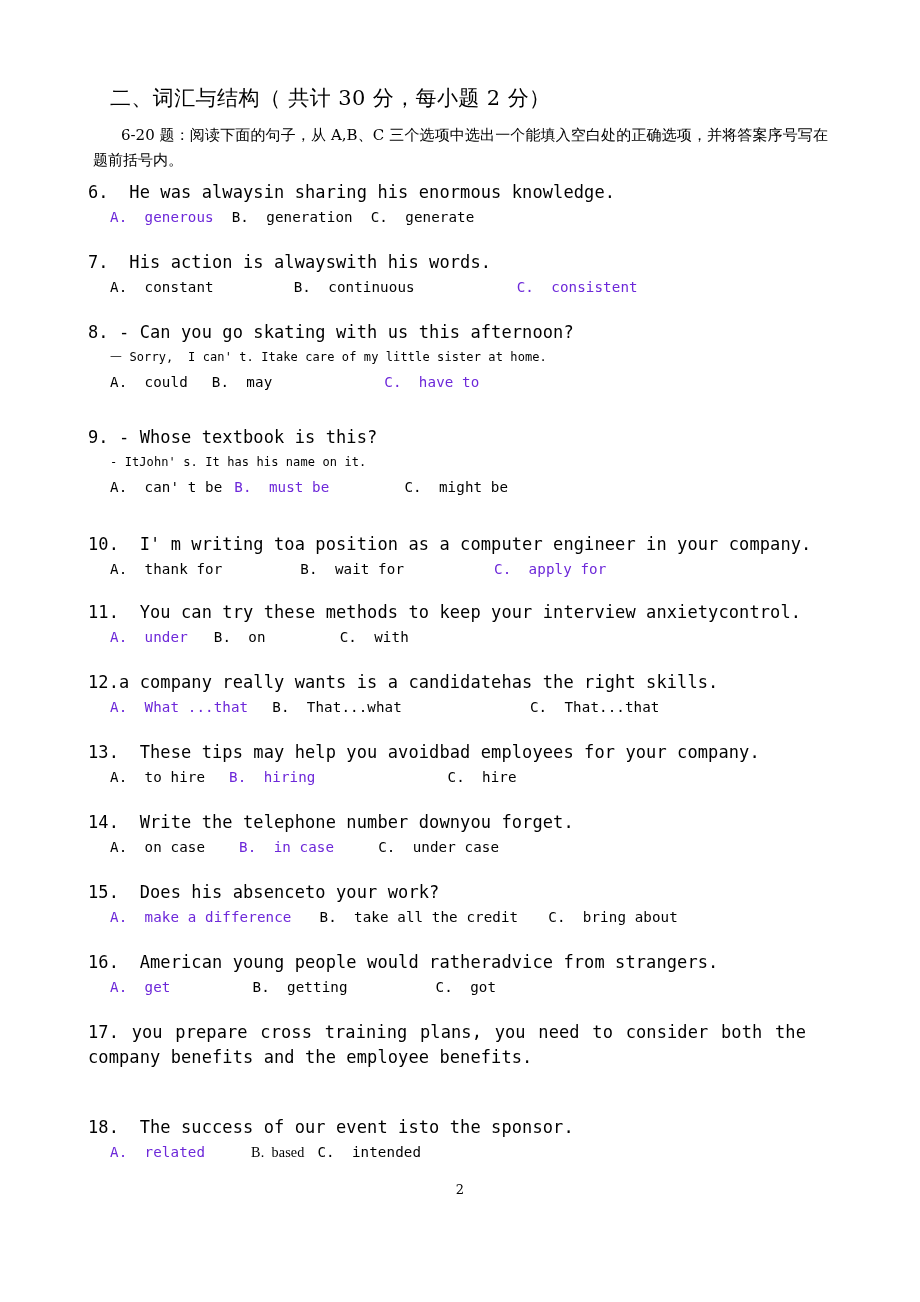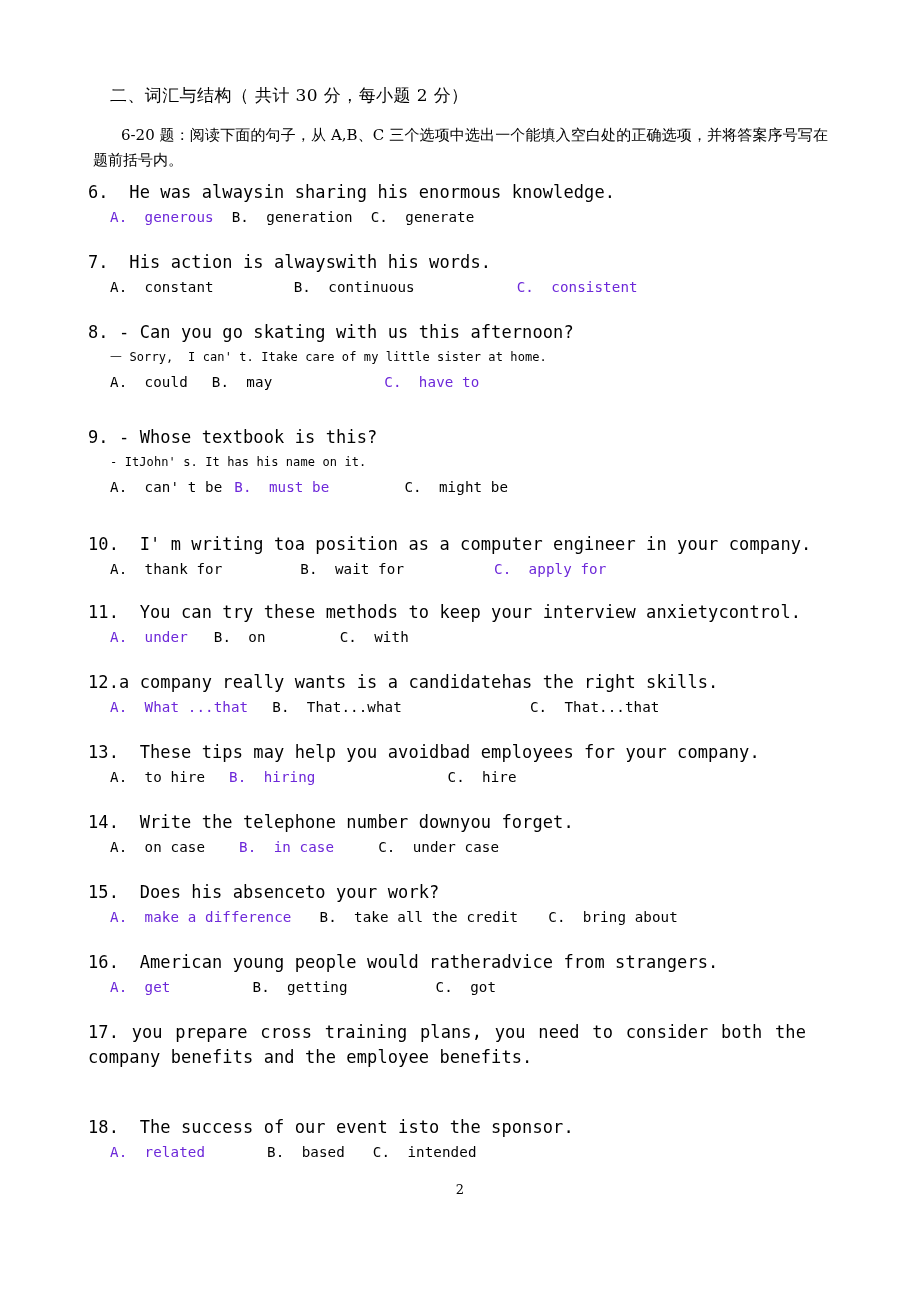--- a/index.html
+++ b/index.html
@@ -21,21 +21,21 @@
     height: 1302px;
     box-sizing: border-box;
     padding: 0;
   }
   
   .section-heading {
     position: absolute;
     left: 110px;
     top: 84px;
     font-family: "DejaVu Serif", "Liberation Serif", serif;
-    font-size: 17px;
+    font-size: 21px;
     letter-spacing: 0.4px;
     white-space: nowrap;
   }
   
   .instruction {
     position: absolute;
     left: 93px;
     top: 123px;
     width: 735px;
     font-family: "DejaVu Serif", "Liberation Serif", serif;
@@ -149,19 +149,19 @@
       </div>
       <div class="qblock" style="top: 950px;">
         <div class="qline">16.  American young people would ratheradvice from strangers.</div>
         <div class="optline"><span class="opt answer">A.  get</span><span class="opt" style="margin-left: 82px;">B.  getting</span><span class="opt" style="margin-left: 88px;">C.  got</span></div>
       </div>
       <div class="qblock" style="top: 1020px;">
         <div class="qline wrap">17.  you prepare cross training plans, you need to consider both the company benefits and the employee benefits.</div>
       </div>
       <div class="qblock" style="top: 1115px;">
         <div class="qline">18.  The success of our event isto the sponsor.</div>
-        <div class="optline"><span class="opt answer">A.  related</span><span class="opt" style="margin-left: 62px;">B.  based</span><span class="opt" style="margin-left: 28px;">C.  intended</span></div>
+        <div class="optline"><span class="opt answer">A.  related</span><span class="opt" style="margin-left: 46px; font-family: Liberation Serif, serif;">B.  based</span><span class="opt" style="margin-left: 13px;">C.  intended</span></div>
       </div>
     </div>
 
   <div class="page-number">2</div>
 
 </div>
 
 </body></html>

